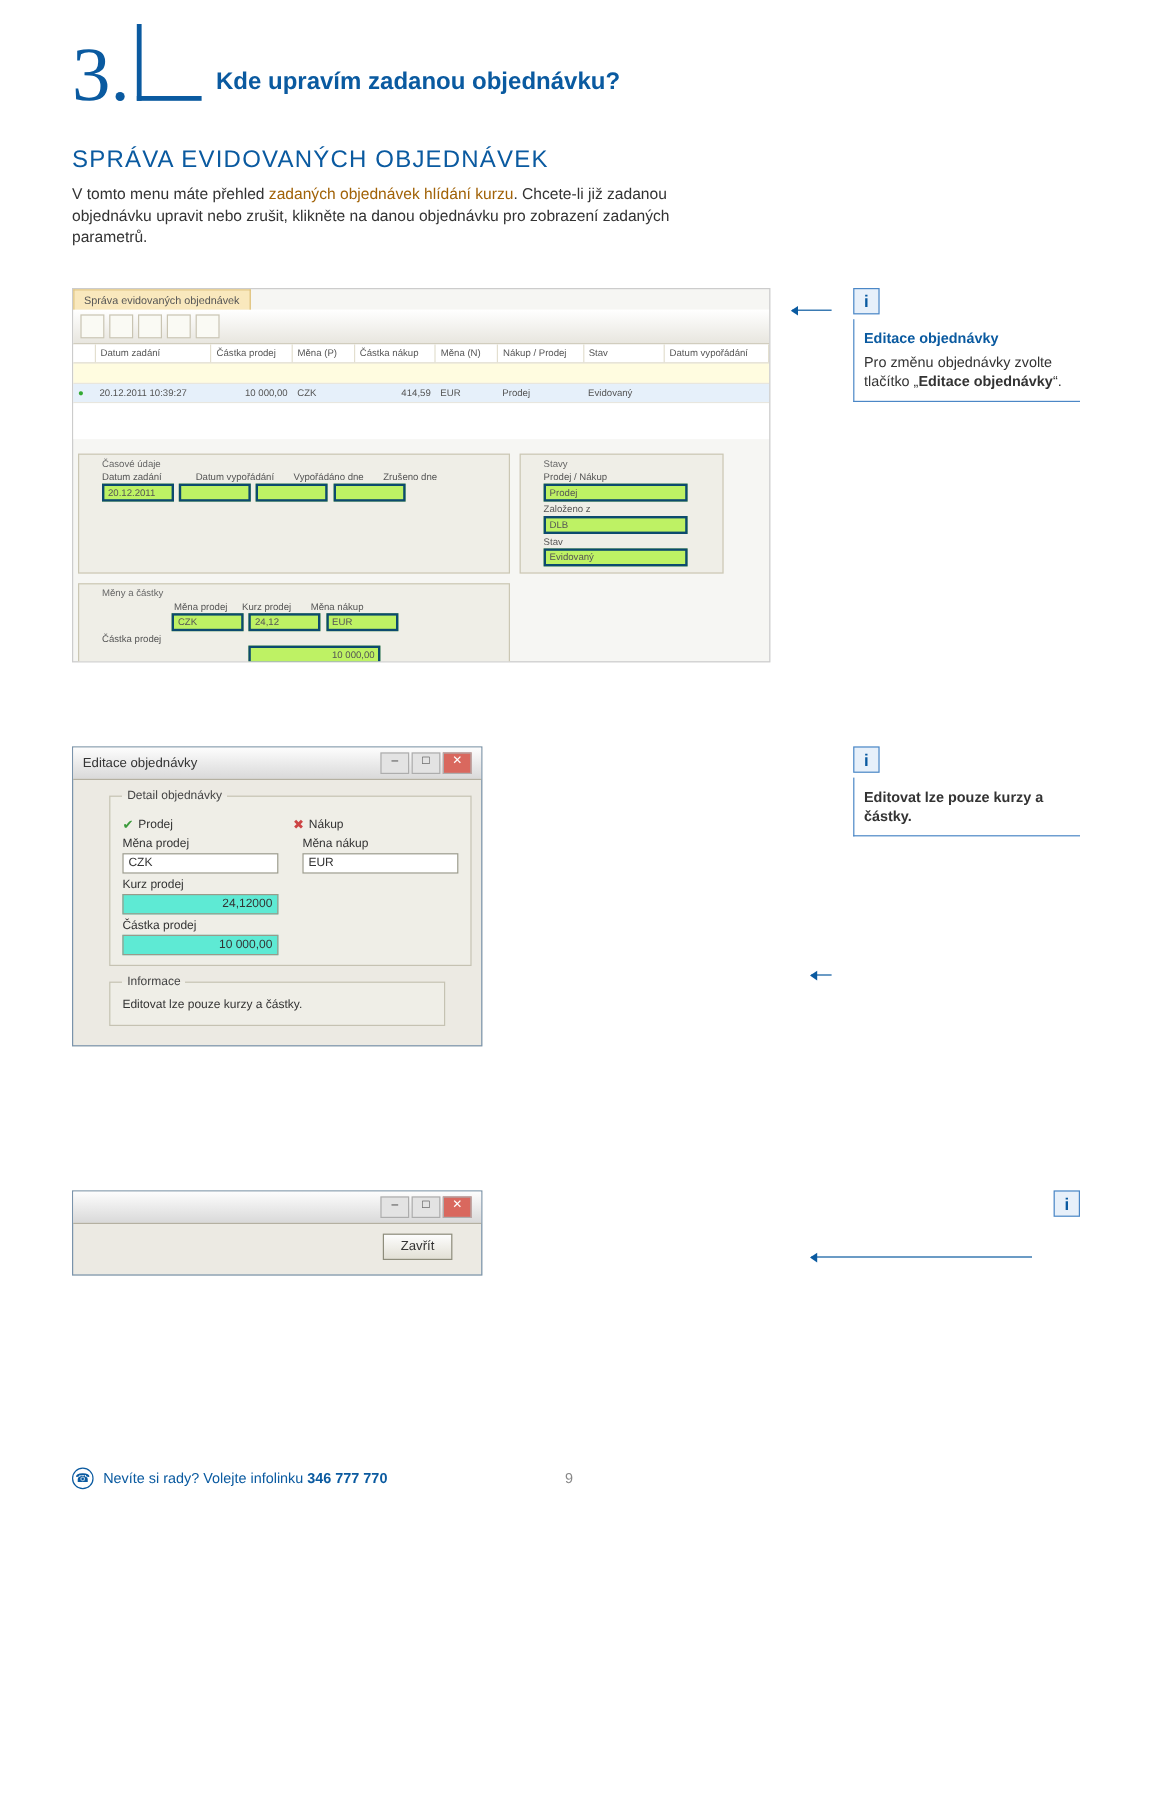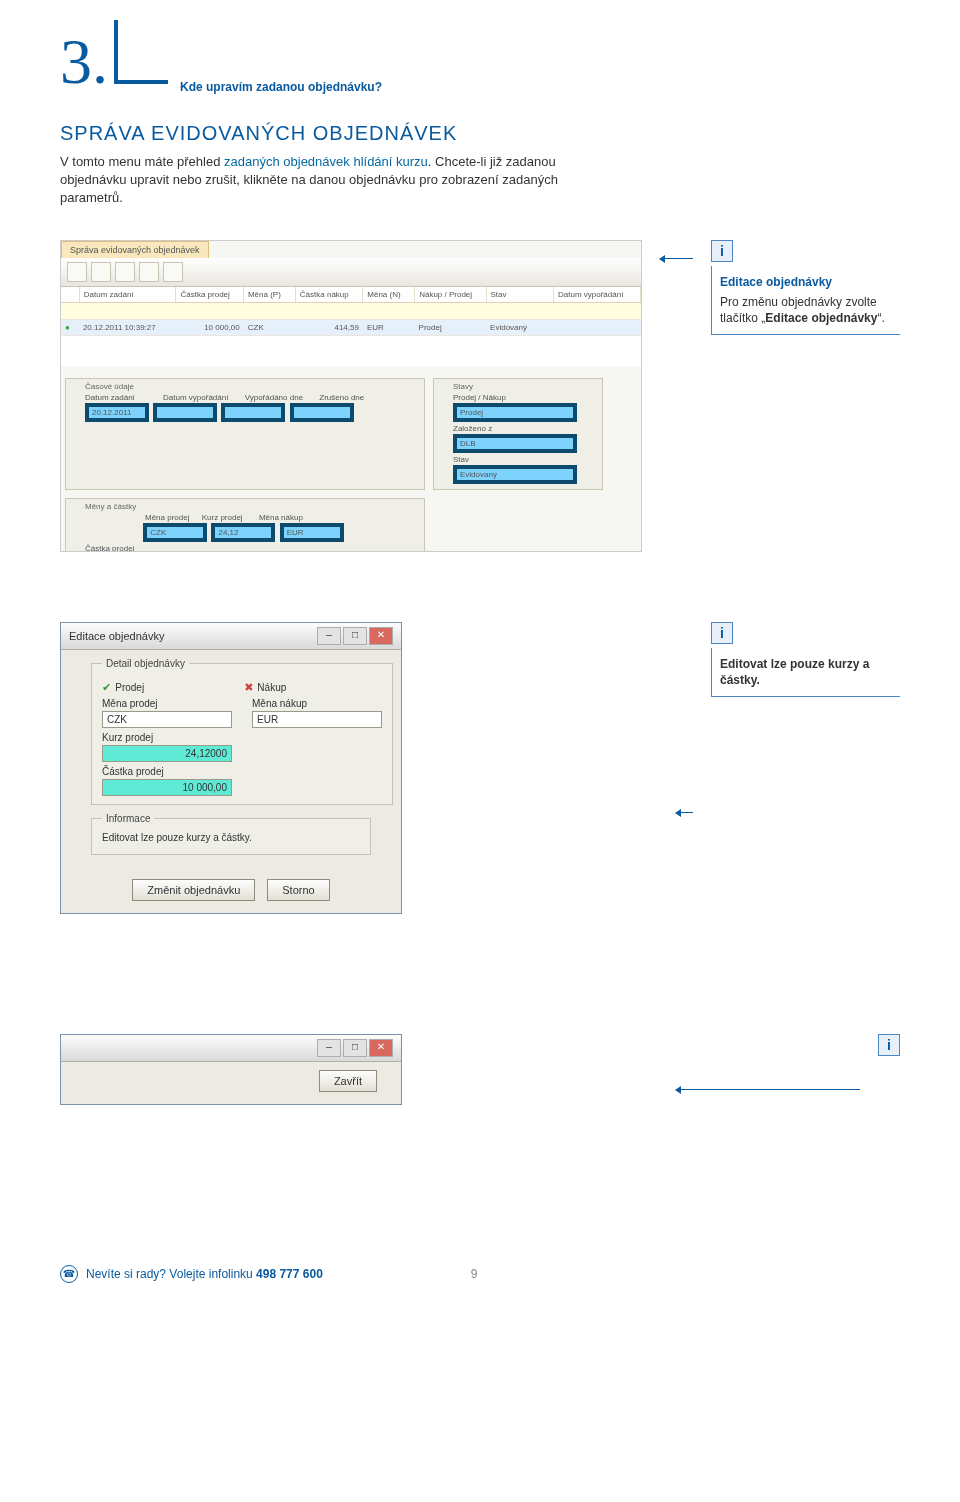--- a/index.html
+++ b/index.html
@@ -1,24 +1,24 @@
 <!DOCTYPE html>
 <html><head>
 <meta charset="utf-8">
 <style>
   html,body{margin:0;padding:0;font-family:Arial,Helvetica,sans-serif;background:#fff;color:#333}
   body{width:960px;margin:0 auto}
   .page{padding:20px 60px 40px 60px;box-sizing:border-box}
   .step-head{display:flex;align-items:flex-end;gap:6px}
   .big-num{font-family:"Times New Roman",serif;font-size:64px;color:#0a5aa0;line-height:1}
   .bracket{width:50px;height:60px;border-left:4px solid #0a5aa0;border-bottom:4px solid #0a5aa0;margin-bottom:10px}
-  .step-title{font-weight:bold;color:#0a5aa0;font-size:12px;margin-bottom:0;margin-left:6px}
+  .step-title{font-weight:bold;color:#0a5aa0;font-size:20px;margin-bottom:14px;margin-left:6px}
   .subhead{color:#0a5aa0;font-size:20px;letter-spacing:1px;margin-top:28px}
   .intro{font-size:13px;line-height:1.4;margin-top:8px;max-width:560px}
-  .intro a{color:#0369a1;text-decoration:none}
+  .intro a{color:#a16207;text-decoration:none}
   .content-row{display:flex;gap:18px;margin-top:32px;align-items:flex-start}
   .content-row.short{margin-top:70px}
   .content-row.short2{margin-top:120px}
   
   .info-icon{width:20px;height:20px;border:1px solid #4b87c6;background:#e7f0fa;color:#0a5aa0;font-weight:bold;text-align:center;line-height:20px;font-size:14px}
   .info-box{border-left:1px solid #4b87c6;border-bottom:1px solid #4b87c6;padding:8px 0 8px 8px;width:180px;font-size:12px;line-height:1.35}
   .info-box .lead{color:#0a5aa0;font-weight:bold;margin-bottom:4px}
   .info-col{display:flex;flex-direction:column;gap:4px}
   
   .ss{border:1px solid #ccc;background:#f6f6f3;font-size:9px;color:#555}
@@ -27,21 +27,21 @@
   .ss-toolbar{background:linear-gradient(#fff,#e8e6df);padding:4px 6px;border-bottom:1px solid #c9c4b2;display:flex;gap:4px}
   .ss-toolbar span{width:18px;height:18px;border:1px solid #c9c4b2;background:#fafaf4;display:inline-block}
   .grid-head{display:flex;background:#fff;font-size:8px;border-bottom:1px solid #d8d3c0}
   .grid-head div{padding:3px 4px;border-right:1px solid #e3dfcf;white-space:nowrap}
   .grid-row{display:flex;background:#fff;font-size:8px;border-bottom:1px solid #e8e6de;align-items:center}
   .grid-row.yel{background:#fffce0}
   .grid-row.sel{background:#e6f0fa}
   .grid-row div{padding:3px 4px;white-space:nowrap}
   .fieldset{border:1px solid #cbc7b4;margin:4px;padding:3px 19px;background:#efeee7;font-size:8px;display:inline-block;vertical-align:top}
   .fieldset .fslabel{color:#666;margin-bottom:2px}
-  .mini-input{background:#7dd3fc;border:4px solid #0c4a6e;padding:1px 3px;display:inline-block;min-width:50px;margin:1px 2px 2px 0}
+  .mini-input{background:#bef264;border:2px solid #0c4a6e;padding:1px 3px;display:inline-block;min-width:50px;margin:1px 2px 2px 0}
   .ss1 .lower{display:flex;flex-wrap:wrap;margin-top:8px}
   
   .ss2{width:340px;border:1px solid #7a93ab;background:#eceae3}
   .ss-title{background:linear-gradient(#fdfdfd,#d9d9d9);font-size:11px;padding:4px 8px;display:flex;justify-content:space-between;align-items:center;border-bottom:1px solid #b4b0a1}
   .winbtns{display:flex;gap:2px}
   .winbtns span{width:22px;height:16px;background:#e3e3e3;border:1px solid #adadad;display:inline-block;text-align:center;font-size:10px;line-height:14px}
   .winbtns .close{background:#d9685e;color:#fff}
   .ss2-body{padding:8px 28px}
   .ss2 fieldset{border:1px solid #c5c2b2;padding:8px 10px;margin-bottom:8px;font-size:10px;background:#efeee7}
   .ss2 legend{padding:0 4px;color:#444}
@@ -215,24 +215,20 @@
             <span>Částka prodej</span>
             <span class="textin yellow" style="text-align:right">10 000,00</span>
           </div>
         </div>
       </fieldset>
       <fieldset>
         <legend>Informace</legend>
         <div style="min-height:14px">Editovat lze pouze kurzy a částky.</div>
       </fieldset>
     </div>
-    <div class="btnrow">
-      <span class="dlg-btn">Změnit objednávku</span>
-      <span class="dlg-btn">Storno</span>
-    </div>
   </div>
   <div style="width:238px"></div>
   <div class="arrow a2"></div>
   <div class="info-col">
     <div class="info-icon">i</div>
     <div class="info-box">
       <div class="bold">Editovat lze pouze kurzy a částky.</div>
     </div>
   </div>
 </div>
@@ -253,17 +249,17 @@
   </div>
   <div style="width:238px"></div>
   <div class="arrow a3"></div>
   <div class="info-col">
     <div class="info-icon">i</div>
   </div>
 </div>
 
 <div class="footer">
   <span class="phone-icon">☎</span>
-  <span class="msg"><span>Nevíte si rady? Volejte infolinku </span><span class="num">498 777 600</span></span>
+  <span class="msg"><span>Nevíte si rady? Volejte infolinku </span><span class="num">346 777 770</span></span>
   <span class="pg">9</span>
 </div>
 
 </div>
 
 </body></html>

